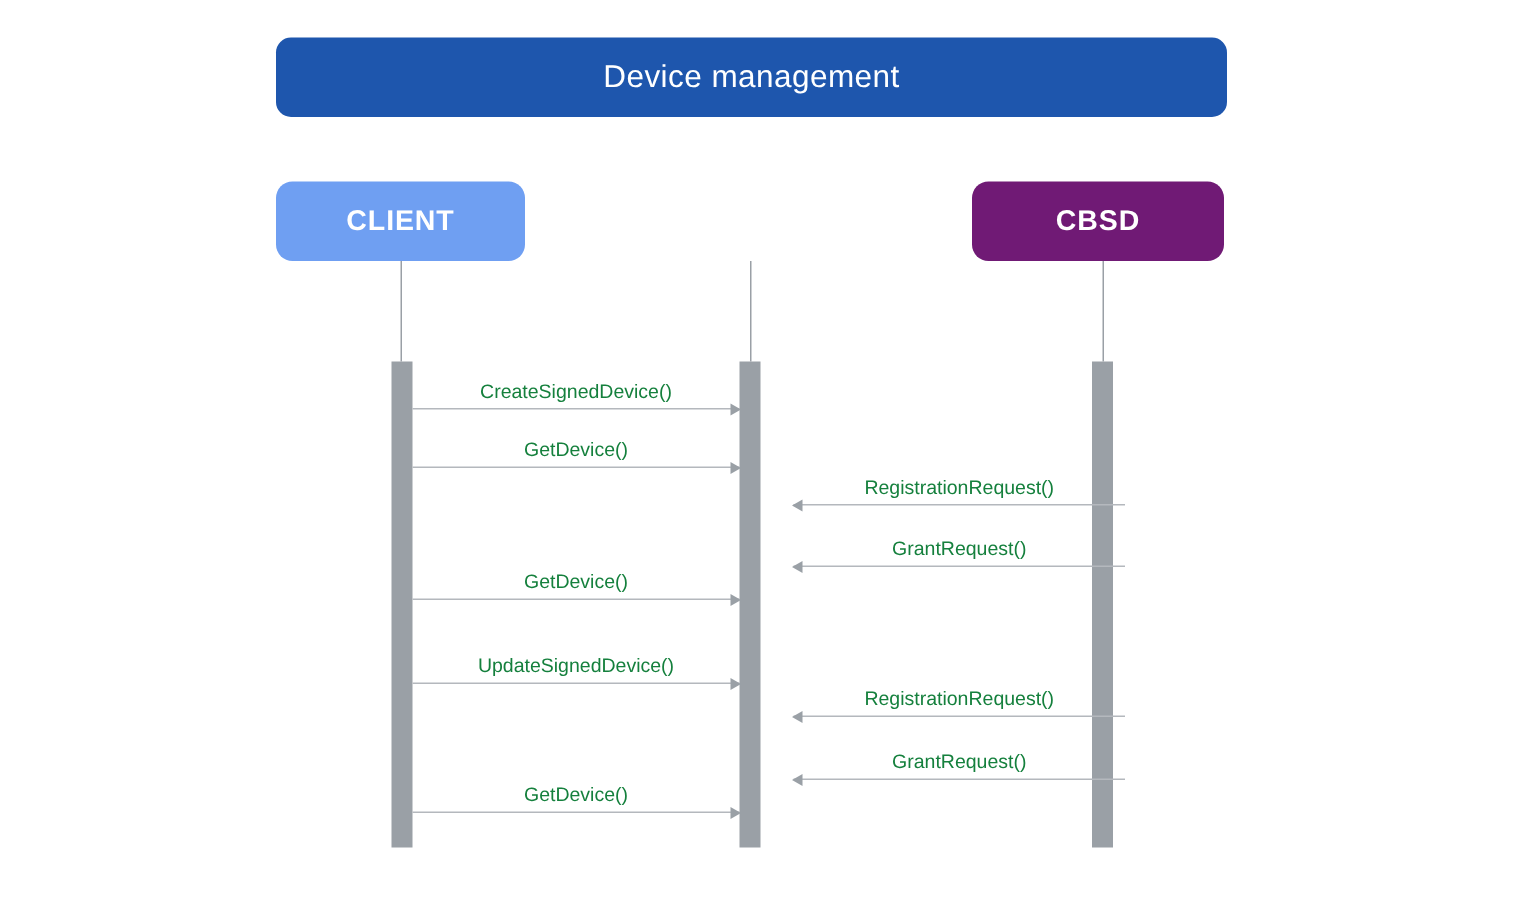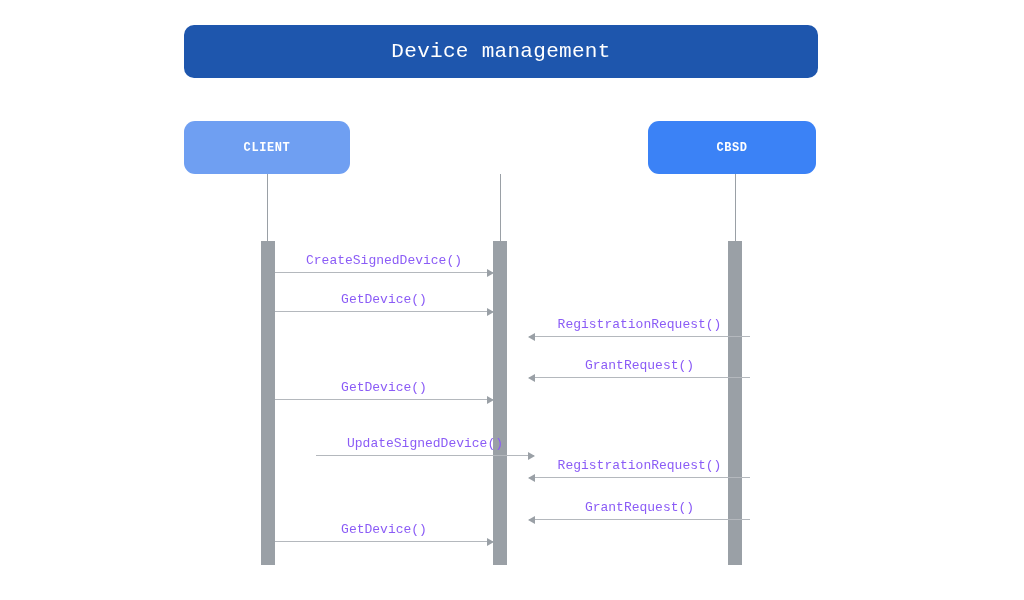--- a/index.html
+++ b/index.html
@@ -2,21 +2,21 @@
 <html><head>
 <meta charset="utf-8">
 <style>
   html, body { margin: 0; padding: 0; background: #ffffff; }
   #canvas {
     position: relative;
     width: 852px;
     height: 600px;
     background: #ffffff;
     overflow: hidden;
-    font-family: Liberation Mono, monospace;
+    font-family: Liberation Sans, sans-serif;
   }
 
   
   .title-bar {
     position: absolute;
     left: 184px; top: 25px;
     width: 634px; height: 53px;
     background: #1e56ad;
     border-radius: 10px;
     display: flex; align-items: center; justify-content: center;
@@ -26,21 +26,21 @@
   }
 
   
   .actor {
     position: absolute;
     top: 121px;
     height: 53px;
     border-radius: 11px;
     display: flex; align-items: center; justify-content: center;
     color: #ffffff;
-    font-size: 12px;
+    font-size: 19px;
     font-weight: bold;
     letter-spacing: 0.6px;
   }
   .actor.client { left: 184px; width: 166px; background: #6f9ff2; }
   .actor.sas    { left: 416px; width: 168px; background: #1b54ad; }
   .actor.cbsd   { left: 648px; width: 168px; background: #4285f4; }
 
   
   .lifeline {
     position: absolute;
@@ -71,21 +71,21 @@
     height: 20px;
   }
   .msg.right { left: 275px; width: 218px; }  
   .msg.left  { left: 529px; width: 221px; }  
   .msg-label {
     position: absolute;
     left: 0; right: 0;
     bottom: 5px;
     text-align: center;
     font-size: 13px;
-    color: #8b5cf6;
+    color: #15803d;
     white-space: nowrap;
   }
   .msg-line {
     position: absolute;
     left: 0; right: 0;
     bottom: 0;
     height: 1px;
     background: #b4b8bd;
   }
   .msg-head {
@@ -97,38 +97,38 @@
   }
   .msg.right .msg-head { right: -1px; border-left: 7px solid #9aa0a6; }
   .msg.left  .msg-head { left: -1px;  border-right: 7px solid #9aa0a6; }
 
   
   .m0 { top: 253px; }
   .m1 { top: 292px; }
   .m2 { top: 317px; }
   .m3 { top: 358px; }
   .m4 { top: 380px; }
-  .m5 { top: 436px; margin-left: 41px; }
+  .m5 { top: 436px; }
   .m6 { top: 458px; }
   .m7 { top: 500px; }
   .m8 { top: 522px; }
 </style>
 </head>
 <body>
 
 <div id="canvas">
 
   <div class="title-bar">
     <span>Device management</span>
   </div>
 
   <div class="actor client" style="background: rgb(111, 159, 242);">
     <span>CLIENT</span>
   </div>
-  <div class="actor cbsd" style="background: #3b82f6;">
+  <div class="actor cbsd" style="background: #701a75;">
     <span>CBSD</span>
   </div>
 
   <div class="lifeline client"></div>
   <div class="lifeline sas"></div>
   <div class="lifeline cbsd"></div>
 
   <div class="activation-bar client"></div>
   <div class="activation-bar sas"></div>
   <div class="activation-bar cbsd"></div>

